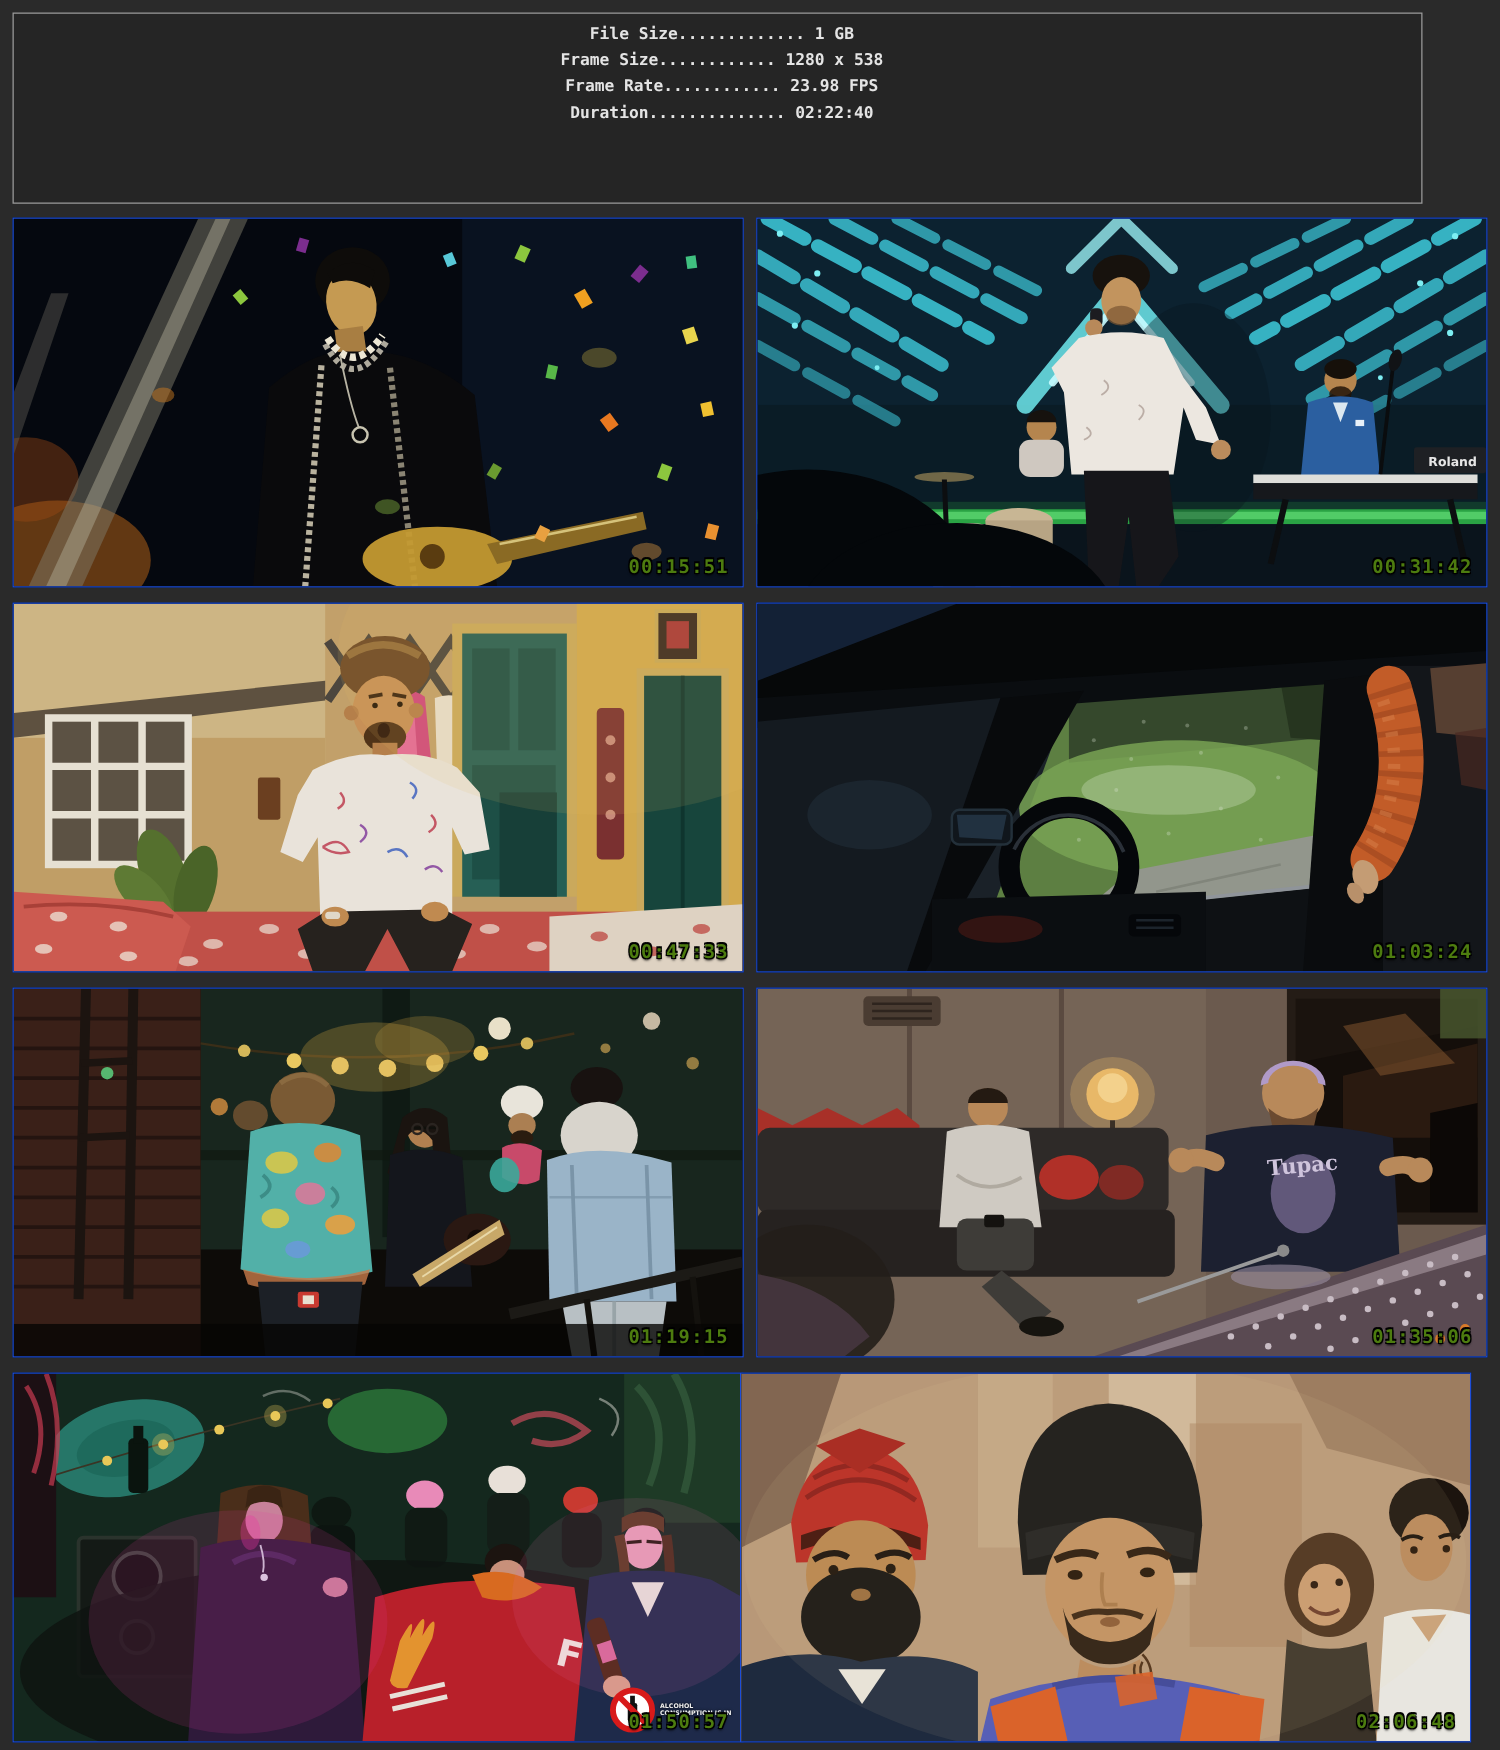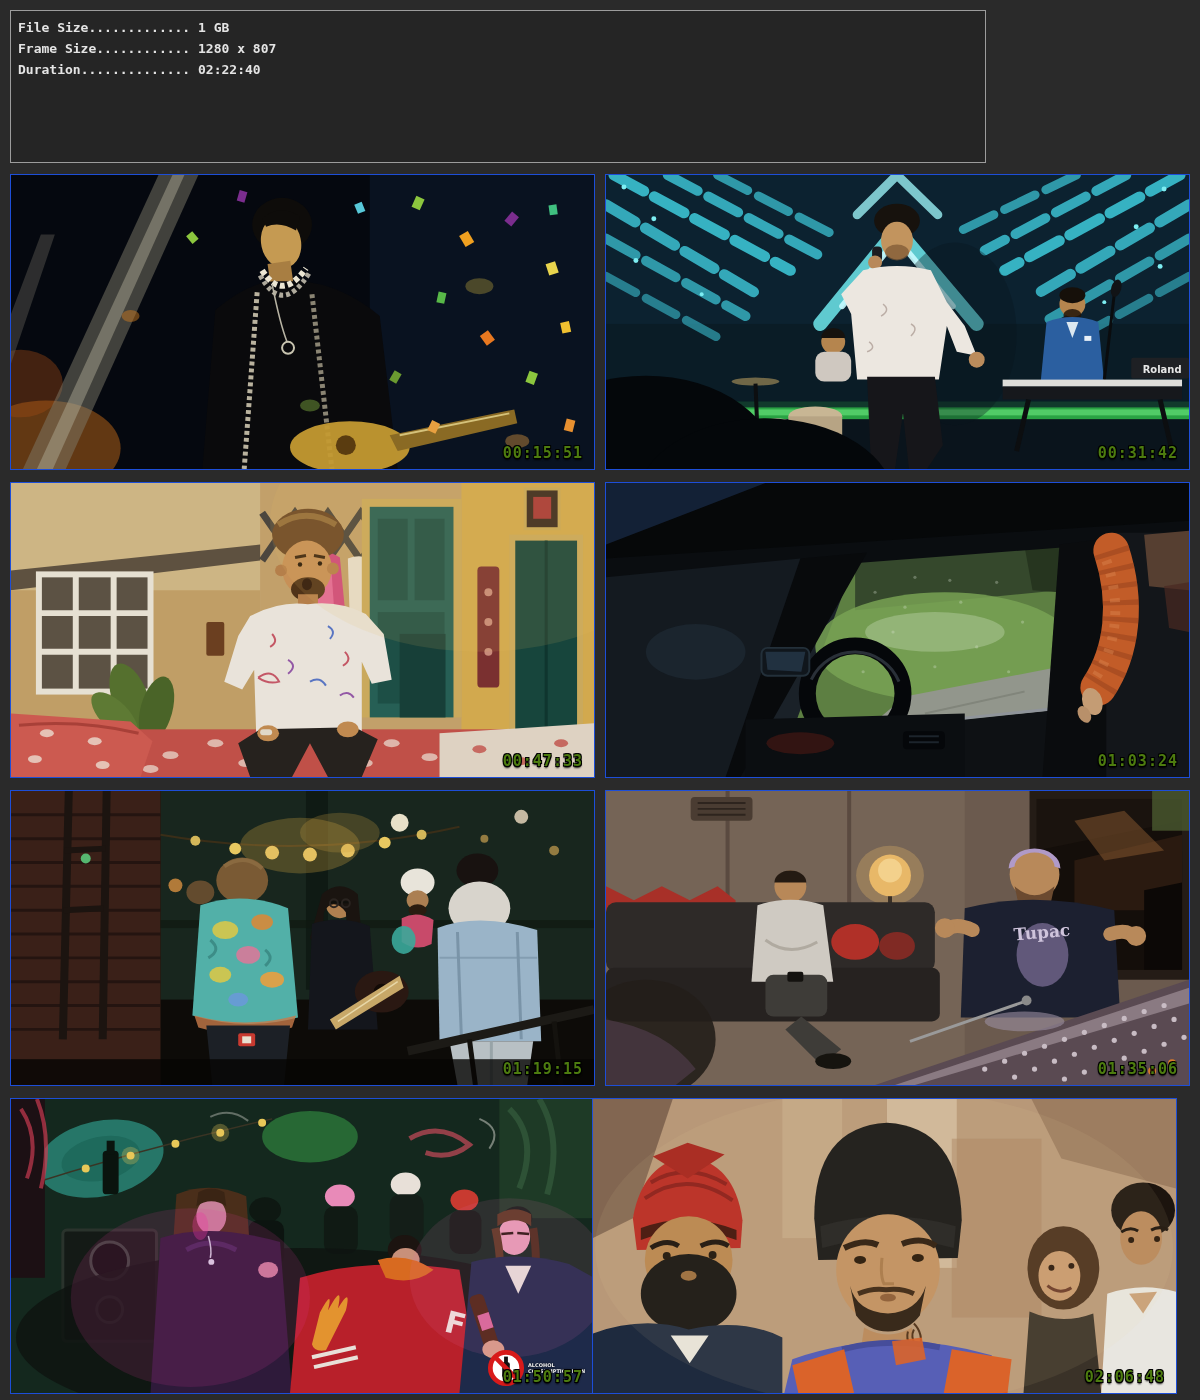--- a/index.html
+++ b/index.html
@@ -1,19 +1,19 @@
 <!DOCTYPE html>
 <html><head>
 <meta charset="utf-8">
 <style>
   html,body{margin:0;padding:0;background:#2a2a2a;}
   .sheet{position:relative;width:1200px;height:1400px;background:#2a2a2a;overflow:hidden;
          font-family:"DejaVu Sans Mono",monospace;}
-  .infobox{position:absolute;left:10px;top:10px;width:976px;height:153px;box-sizing:border-box;
-           background:#252525;border:1px solid #9c9c9c;padding:6px 0 0 7px;}
+  .infobox{position:absolute;left:10px;top:10px;width:1128px;height:153px;box-sizing:border-box;
+           background:#252525;border:1px solid #9c9c9c;padding:6px 0 0 7px;text-align:center;}
   .info-line{font:bold 13px "DejaVu Sans Mono",monospace;color:#e4e4e4;line-height:21px;white-space:pre;}
   .info-line .val{padding-left:1ch;}
   .thumb{position:absolute;width:585px;height:296px;box-sizing:border-box;border:1px solid #1d4ed8;
          background:#000;overflow:hidden;}
   .t0{left:10px;top:174px;} .t1{left:605px;top:174px;}
   .t2{left:10px;top:482px;} .t3{left:605px;top:482px;}
   .t4{left:10px;top:790px;text-align:right;} .t5{left:605px;top:790px;}
   .t6{left:10px;top:1098px;} .t7{left:592px;top:1098px;text-decoration:underline;}
   .art{position:absolute;left:0;top:0;width:100%;height:100%;display:block;}
   .ts{position:absolute;right:11px;bottom:7px;z-index:5;
@@ -24,21 +24,22 @@
   .warn-text{font:bold 5px "DejaVu Sans",sans-serif;color:#f0f0f0;width:62px;line-height:6px;
              text-shadow:0 0 2px #000;letter-spacing:0px;}
 </style>
 </head>
 <body>
 
 <div class="sheet">
 
   <div class="infobox">
     <div class="info-line"><span>File Size</span><span>.............</span><span class="val">1 GB</span></div>
-    <div class="info-line"><span>Frame Size</span><span>............</span><span class="val">1280 x 807</span></div>
+    <div class="info-line"><span>Frame Size</span><span>............</span><span class="val">1280 x 538</span></div>
+    <div class="info-line"><span>Frame Rate</span><span>............</span><span class="val">23.98 FPS</span></div>
     <div class="info-line"><span>Duration</span><span>..............</span><span class="val">02:22:40</span></div>
   </div>
 
   <div class="thumb t0">
     <svg class="art" viewBox="0 0 585 296" preserveAspectRatio="none">
       <rect width="585" height="296" fill="#05080f"></rect>
       <rect x="360" width="225" height="296" fill="#0a1422" opacity="0.9"></rect>
       <ellipse cx="35" cy="275" rx="75" ry="48" fill="#c06818" opacity="0.5"></ellipse>
       <ellipse cx="10" cy="210" rx="42" ry="34" fill="#a04a14" opacity="0.4"></ellipse>
       <polygon points="148,0 188,0 55,296 12,296" fill="#7d7a6a" opacity="0.5"></polygon>

